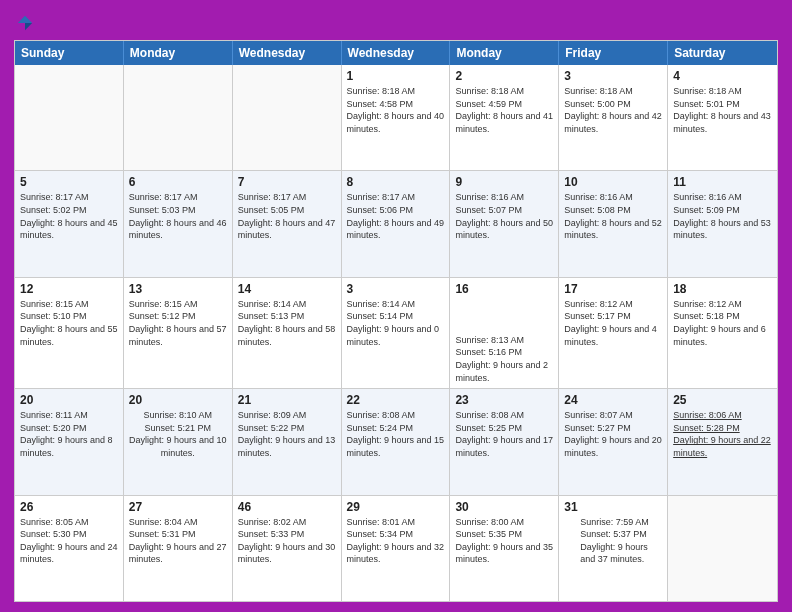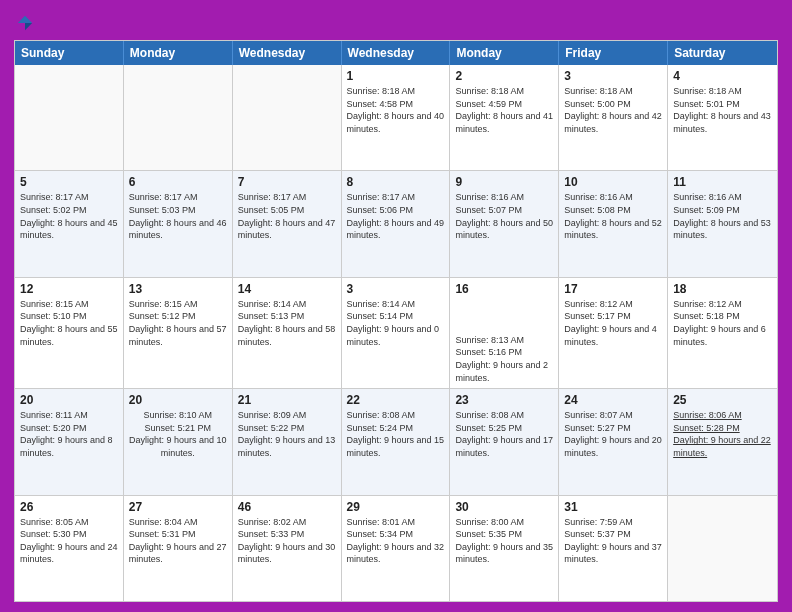--- a/index.html
+++ b/index.html
@@ -354,21 +354,21 @@
 Daylight: 9 hours and 32 minutes.</div>
           </div>
           <div class="cal-cell">
             <div class="cell-day">30</div>
             <div class="cell-info" style="white-space: pre-line;">Sunrise: 8:00 AM
 Sunset: 5:35 PM
 Daylight: 9 hours and 35 minutes.</div>
           </div>
           <div class="cal-cell">
             <div class="cell-day">31</div>
-            <div class="cell-info" style="white-space: pre-line;">Sunrise: 7:59 AM
+            <div class="cell-info" style="white-space: pre-line; margin-left: 16px;">Sunrise: 7:59 AM
 Sunset: 5:37 PM
 Daylight: 9 hours and 37 minutes.</div>
           </div>
           <div class="cal-cell empty"></div>
         </div>
       </div>
   </div>
 </div>
 
 </body></html>

